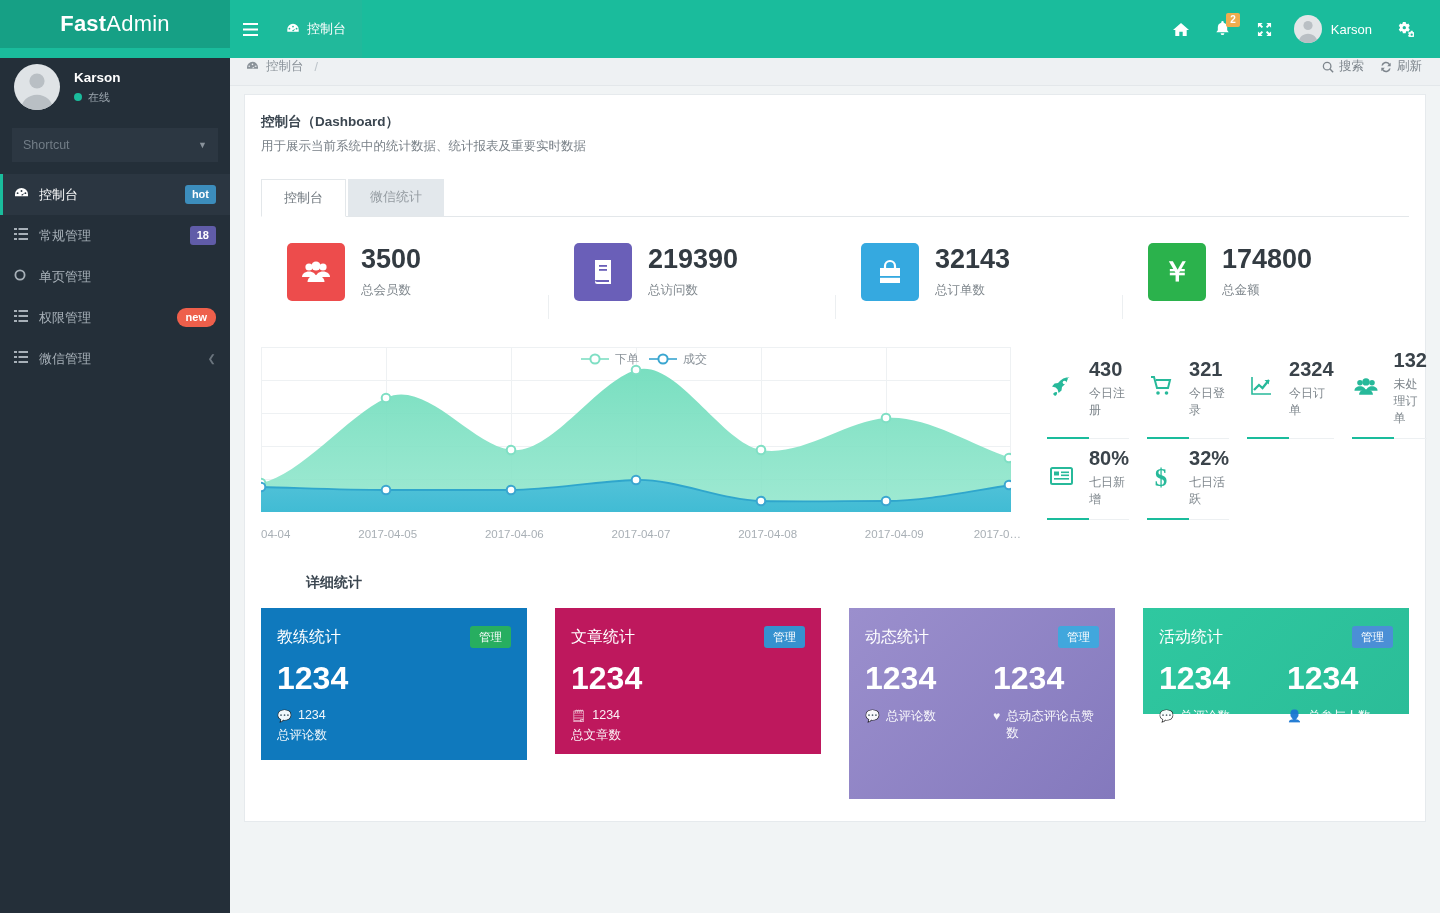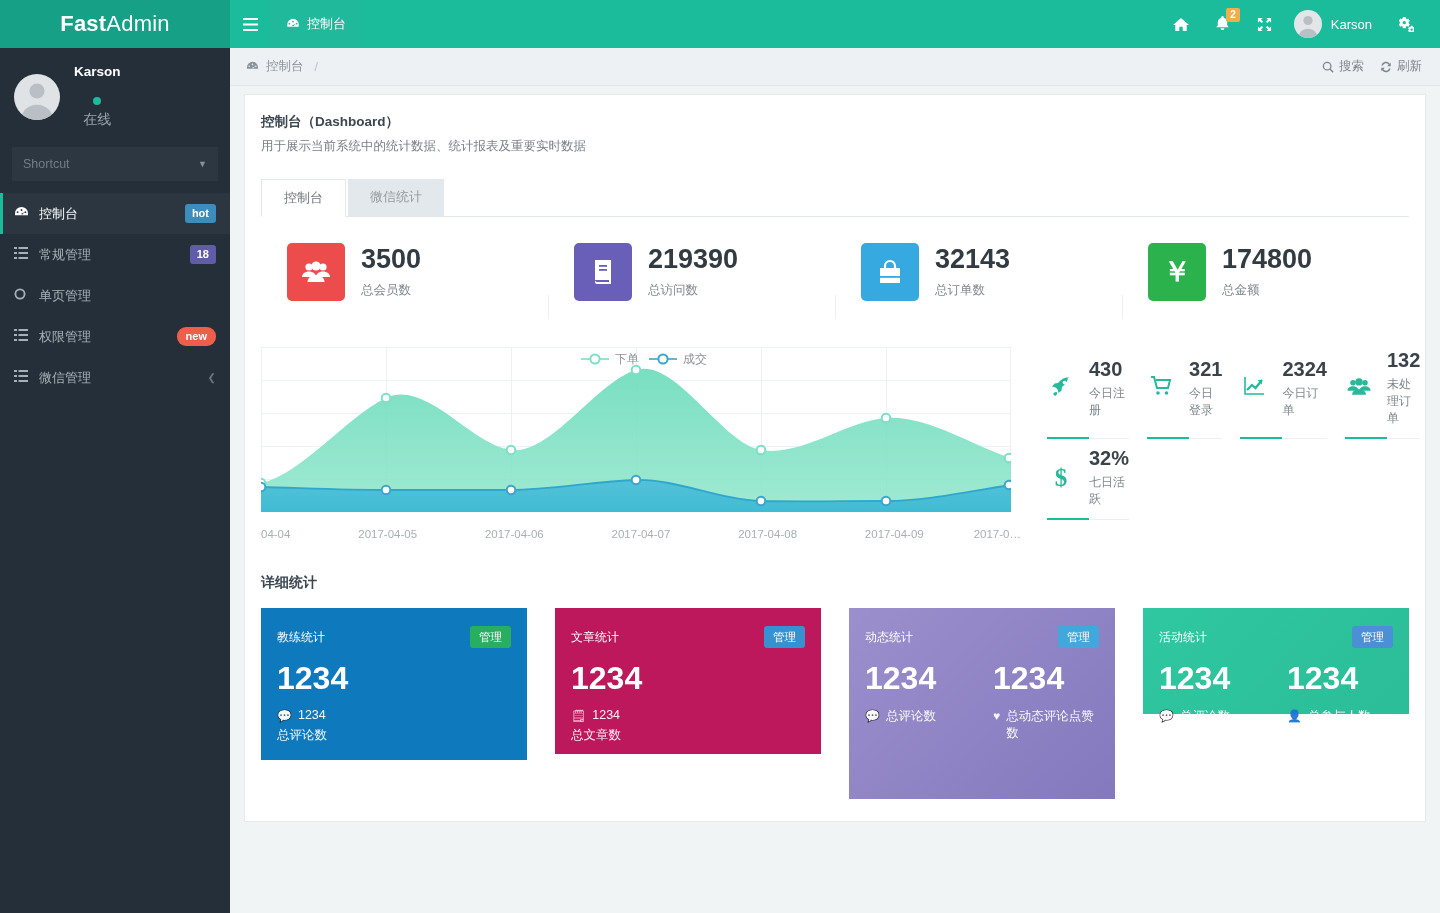--- a/index.html
+++ b/index.html
@@ -4,21 +4,21 @@
 <style>
   * { box-sizing: border-box; margin: 0; padding: 0; }
   html, body {
     width: 1440px; height: 913px;
     font-family: "Liberation Sans", "DejaVu Sans", sans-serif;
     background: #f1f4f5; overflow: hidden;
   }
 
   
   .topbar {
-    position: absolute; top: 0; left: 0; width: 1440px; height: 48px;
+    position: absolute; top: 0; left: 0; width: 1440px; height: 58px;
     background: #1abc9c; display: flex; align-items: stretch; z-index: 30;
   }
   .brand {
     width: 230px; height: 48px; background: #16a085;
     display: flex; align-items: center; justify-content: center;
     color: #fff; font-size: 22px; letter-spacing: .2px;
   }
   .brand .b-bold { font-weight: bold; }
   .brand .b-thin { font-weight: 300; }
   .nav-toggle {
@@ -55,21 +55,21 @@
     background: #242f39; z-index: 20;
   }
   .side-user { display: flex; align-items: center; padding: 16px 14px 14px 14px; }
   .side-avatar {
     width: 46px; height: 46px; border-radius: 50%; background: #dfe3e6;
     display: flex; align-items: flex-end; justify-content: center;
     overflow: hidden; flex: none;
   }
   .side-user-info { margin-left: 14px; }
   .side-user-name { color: #fff; font-size: 13.5px; font-weight: bold; }
-  .side-user-status { color: #9aa4ad; font-size: 14px; margin-top: 18px; display: flex; align-items: center; gap: 6px; flex-direction: column; }
+  .side-user-status { color: #9aa4ad; font-size: 11px; margin-top: 5px; display: flex; align-items: center; gap: 6px; }
   .dot-online { width: 8px; height: 8px; border-radius: 50%; background: #1abc9c; display: inline-block; }
   .shortcut {
     margin: 4px 12px 12px 12px; height: 34px; background: #2c3742;
     display: flex; align-items: center; justify-content: space-between;
     padding: 0 11px; color: #727d87; font-size: 12.5px; cursor: pointer;
   }
   .shortcut .caret { color: #8a939c; font-size: 9px; }
   .side-item {
     height: 41px; display: flex; align-items: center; padding: 0 14px;
     color: #a7b0b8; font-size: 13px; cursor: pointer; position: relative;
@@ -156,25 +156,25 @@
   }
   .sidestat::before {
     content: ""; position: absolute; left: 0; bottom: 0; width: 42px;
     height: 2px; background: #1abc9c; z-index: 2;
   }
   .sidestat-ico { width: 28px; flex: none; color: #27b99a; font-size: 22px; text-align: center; }
   .sidestat-num { font-size: 20px; color: #3a434a; font-weight: bold; line-height: 1.05; }
   .sidestat-lbl { font-size: 12px; color: #7f878d; margin-top: 5px; }
 
   
-  .detail-title { font-size: 14px; color: #3b4650; font-weight: bold; margin-top: 34px; }
+  .detail-title { font-size: 14px; color: #3b4650; font-weight: bold; margin-top: 34px; margin-left: 45px; }
   .detailrow { display: flex; gap: 28px; margin-top: 16px; align-items: flex-start; }
   .dcard { flex: 1; padding: 18px 16px 20px 16px; color: #fff; }
   .dcard-head { display: flex; align-items: center; justify-content: space-between; }
-  .dcard-name { font-size: 12px; }
+  .dcard-name { font-size: 16px; }
   .dcard-btn {
     font-size: 11.5px; padding: 3px 9px; border-radius: 3px; cursor: pointer;
     color: #fff; line-height: 1.4;
   }
   .dcard-body { display: flex; gap: 22px; margin-top: 14px; }
   .dcol { flex: 1; min-width: 0; }
   .dcard-num { font-size: 32px; font-weight: bold; line-height: 1.05; }
   .dcard-meta { font-size: 12.5px; margin-top: 12px; display: flex; align-items: flex-start; gap: 6px; opacity: .94; }
   .dcard-sub { font-size: 12.5px; margin-top: 3px; opacity: .94; }
   .ico-s { font-size: 12px; flex: none; line-height: 1.35; }
@@ -550,20 +550,35 @@
                 <path d="M13.5 14.5c0-2.8 2.7-4.7 6-4.7s6 1.9 6 4.7z" fill="#27b99a"></path>
                 <path d="M5.5 19c0-3.6 3.3-6 7.5-6s7.5 2.4 7.5 6z" fill="#27b99a"></path>
               </svg>
           </span>
           <div>
             <div class="sidestat-num">132</div>
             <div class="sidestat-lbl">未处理订单</div>
           </div>
         </div>
 
+        <div class="sidestat">
+          <span class="sidestat-ico">
+            <svg width="23" height="18" viewBox="0 0 23 18">
+                <rect x="1" y="1" width="21" height="16" rx="1.5" fill="none" stroke="#27b99a" stroke-width="2"></rect>
+                <rect x="4" y="4.5" width="5" height="4" fill="#27b99a"></rect>
+                <rect x="11" y="4.5" width="8" height="1.6" fill="#27b99a"></rect>
+                <rect x="11" y="7.5" width="8" height="1.6" fill="#27b99a"></rect>
+                <rect x="4" y="11" width="15" height="1.6" fill="#27b99a"></rect>
+              </svg>
+          </span>
+          <div>
+            <div class="sidestat-num">80%</div>
+            <div class="sidestat-lbl">七日新增</div>
+          </div>
+        </div>
 
         <div class="sidestat">
           <span class="sidestat-ico" style="font-size:25px;font-weight:bold;font-family:'Liberation Serif',serif">$</span>
           <div>
             <div class="sidestat-num">32%</div>
             <div class="sidestat-lbl">七日活跃</div>
           </div>
         </div>
       </div>
     </div>

